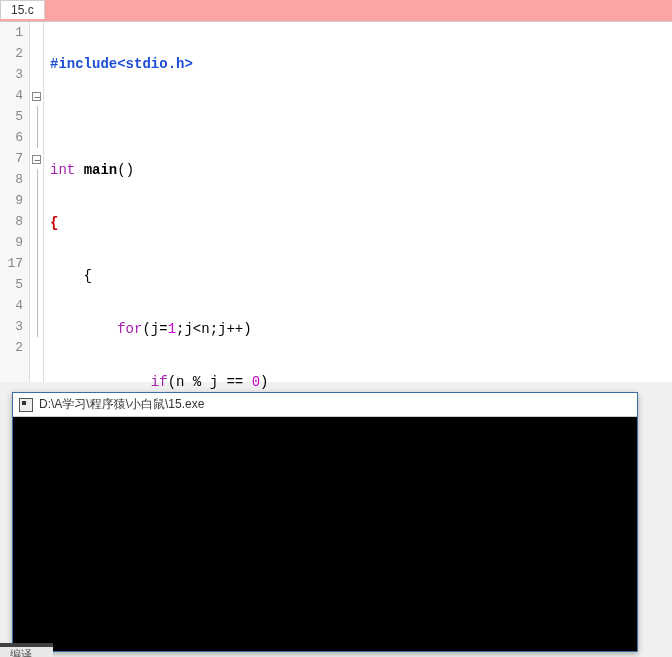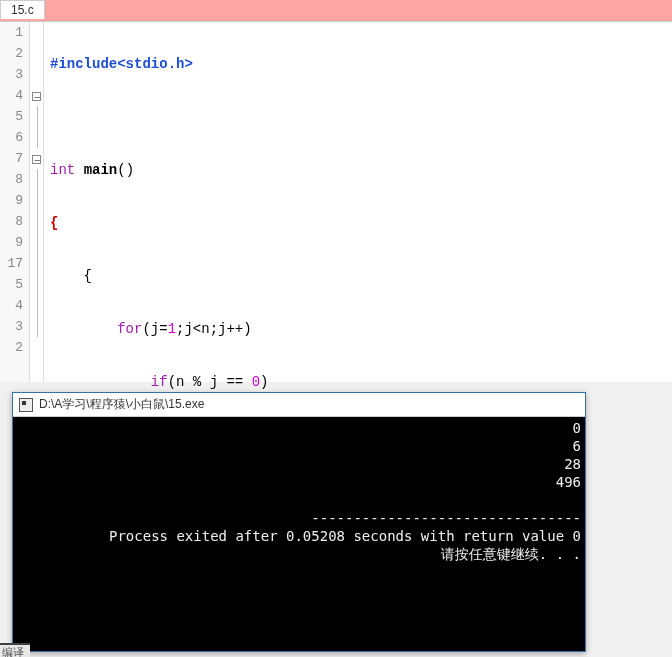--- a/index.html
+++ b/index.html
@@ -84,26 +84,25 @@
 .pp { color: #1d4ed8; font-weight: bold; }
 .num { color: #cc00cc; }
 .str { color: #cc0000; }
 .brace-match { color: #cc0000; font-weight: bold; }
 .fn { color: #000; font-weight: bold; }
 
 .console-window {
   position: absolute;
   left: 12px;
   top: 392px;
-  width: 574px;
+  width: 626px;
   height: 260px;
   border: 1px solid #3a6ea5;
   background: #000;
   box-shadow: 0 2px 6px rgba(0,0,0,0.3);
-  text-align: right;
 }
 .console-title {
   background: #fff;
   border-bottom: 1px solid #ccc;
   height: 24px;
   display: flex;
   align-items: center;
   padding: 0 6px;
   font-family: "Segoe UI", sans-serif;
   font-size: 12px;
@@ -126,27 +125,27 @@
   color: #eee;
   font-family: "NSimSun", "SimSun", Consolas, monospace;
   font-size: 14px;
   padding: 2px 4px;
   white-space: pre;
   line-height: 18px;
 }
 .bottom-strip {
   position: absolute;
   left: 0; bottom: 0;
-  width: 30px; height: 14px;
+  width: 53px; height: 14px;
   background: #e8e8e8;
-  border-top: 2px solid #404040;
+  border-top: 4px solid #404040;
   font-size: 11px;
   font-family: "Microsoft YaHei", sans-serif;
   color: #555;
-  padding-left: 2px;
+  padding-left: 10px;
 }
 </style>
 </head>
 <body>
 
 <div class="tab-bar">
   <div class="tab">15.c</div>
 </div>
 
 <div class="editor">
@@ -222,24 +221,15 @@
     
     
   </div>
 </div>
 
 <div class="console-window">
   <div class="console-title">
     <span class="console-icon"></span>
     <span>D:\A学习\程序猿\小白鼠\15.exe</span>
   </div>
-  <div class="console-body"><span>0</span>
-<span>6</span>
-<span>28</span>
-<span>496</span>
-
-<span>--------------------------------</span>
-<span>Process exited after 0.05208 seconds with return value 0</span>
-<span>请按任意键继续. . .</span>
 </div>
-</div>
 
 <div class="bottom-strip">编译</div>
 
 </body></html>

